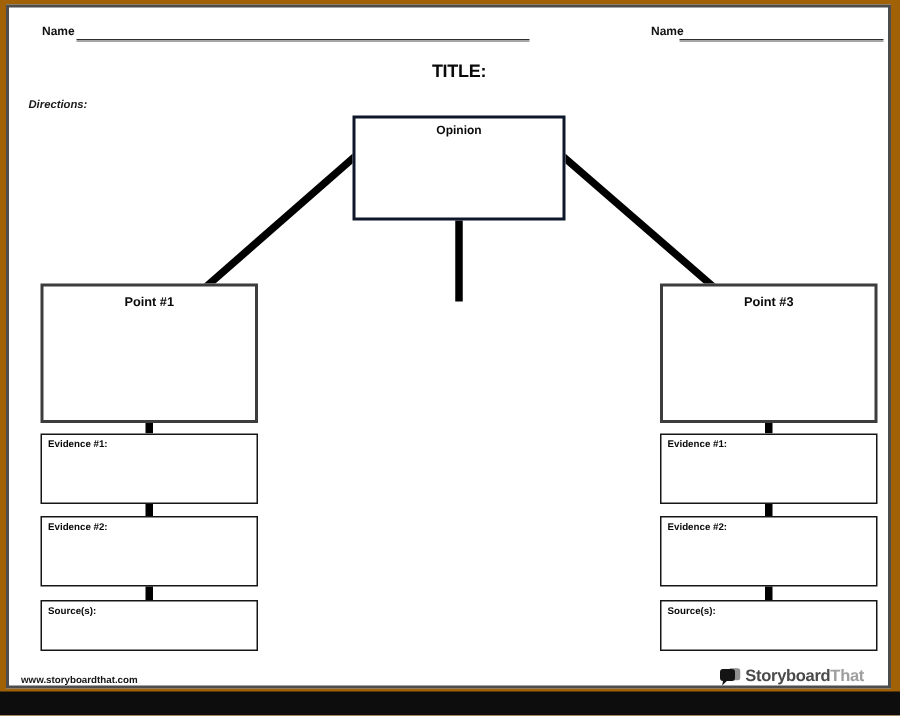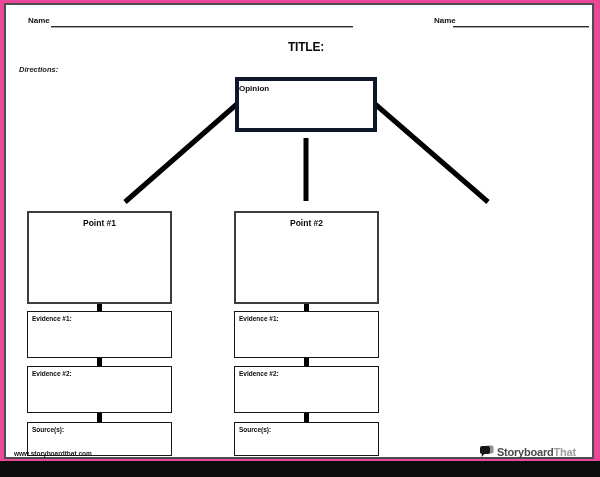--- a/index.html
+++ b/index.html
@@ -1,17 +1,17 @@
 <!DOCTYPE html>
 <html><head>
 <meta charset="utf-8">
 <style>
   html,body{margin:0;padding:0;}
   body{width:600px;height:477px;font-family:"Liberation Sans",sans-serif;}
-  #stage{position:relative;width:600px;height:477px;background:#ec4899;overflow:hidden;}
+  #stage{position:relative;width:600px;height:477px;background:#a16207;overflow:hidden;}
 
   
   .page{position:absolute;left:4px;top:3px;width:590px;height:456px;background:#ffffff;
         border:2px solid #4d4d4d;box-sizing:border-box;}
 
   
   .footer-bar{position:absolute;left:0;bottom:0;width:600px;height:16px;background:#0d0d0d;}
 
   
   .field-label{position:absolute;font-size:8px;font-weight:bold;color:#111;}
@@ -22,40 +22,40 @@
   .date-line{left:447px;top:21px;width:136px;}
   .title{position:absolute;left:0;top:35px;width:600px;text-align:center;
          font-size:12px;font-weight:bold;color:#0a0a0a;letter-spacing:-0.2px;}
   .directions{position:absolute;left:13px;top:60px;font-size:7.5px;font-weight:bold;
               font-style:italic;color:#1a1a1a;}
 
   
   .connector-svg{position:absolute;left:0;top:0;width:600px;height:477px;pointer-events:none;}
 
   
-  .opinion-box{position:absolute;left:229px;top:72px;width:142px;height:55px;background:#fff;
-               border:4px solid #0f172a;box-sizing:border-box;text-align:left;}
+  .opinion-box{position:absolute;left:229px;top:72px;width:142px;height:70px;background:#fff;
+               border:2px solid #0f172a;box-sizing:border-box;text-align:center;}
   .opinion-label{display:block;padding-top:3px;font-size:8px;font-weight:bold;color:#0a0a0a;}
 
   
-  .column{position:absolute;top:206px;height:182px;width:145px;text-decoration:underline;}
+  .column{position:absolute;top:184px;height:182px;width:145px;text-decoration:underline;}
   .col-0{left:21px;} .col-1{left:228px;} .col-2{left:434px;}
   .box{position:absolute;left:0;width:100%;background:#fff;box-sizing:border-box;}
   .point-box{top:0;height:93px;border:2px solid #3d3d3d;text-align:center;}
   .point-label{display:block;padding-top:5px;font-size:8.5px;font-weight:bold;color:#0a0a0a;}
   .ev1-box{top:100px;height:47px;border:1.5px solid #161616;}
   .ev2-box{top:155px;height:47px;border:1.5px solid #161616;}
   .source-box{top:211px;height:34px;border:1.5px solid #161616;}
   .small-label{display:block;padding:3px 4px 0 4px;font-size:6.5px;font-weight:bold;color:#0a0a0a;}
   .stub{position:absolute;left:50%;margin-left:-2.5px;width:5px;background:#000;}
   .stub-1{top:93px;height:7px;} .stub-2{top:147px;height:8px;} .stub-3{top:202px;height:9px;}
 
   
   .site-url{position:absolute;left:8px;top:445px;font-size:6.5px;font-weight:bold;color:#161616;}
-  .brand{position:absolute;right:16px;top:440px;display:flex;align-items:center;gap:3px;}
+  .brand{position:absolute;right:16px;top:440px;display:flex;align-items:flex-start;gap:3px;}
   .brand-text{font-size:11px;font-weight:bold;letter-spacing:-0.2px;}
   .brand-primary{color:#4a4a4a;}
   .brand-secondary{color:#9e9e9e;}
 </style>
 </head>
 <body>
 
 <div id="stage">
 
   <div class="page">
@@ -88,38 +88,38 @@
       <div class="stub stub-2"></div>
       <div class="box ev2-box">
         <span class="small-label">Evidence #2:</span>
       </div>
       <div class="stub stub-3"></div>
       <div class="box source-box">
         <span class="small-label">Source(s):</span>
       </div>
     </div>
 
-    <div class="column col-1">
+
+    <div class="column col-2">
       <div class="box point-box">
-        <span class="point-label">Point #2</span>
+        <span class="point-label">Point #3</span>
       </div>
       <div class="stub stub-1"></div>
       <div class="box ev1-box">
         <span class="small-label">Evidence #1:</span>
       </div>
       <div class="stub stub-2"></div>
       <div class="box ev2-box">
         <span class="small-label">Evidence #2:</span>
       </div>
       <div class="stub stub-3"></div>
       <div class="box source-box">
         <span class="small-label">Source(s):</span>
       </div>
     </div>
-
 
     <span class="site-url">www.storyboardthat.com</span>
     <div class="brand">
       <svg width="14" height="13" viewBox="0 0 14 13">
         <path fill="#919191" d="M6.5 0.5h5.2a1.8 1.8 0 0 1 1.8 1.8v4.4a1.8 1.8 0 0 1-1.8 1.8H6.5z"></path>
         <path fill="#141414" d="M2 1h6a2 2 0 0 1 2 2v4a2 2 0 0 1-2 2H4.6L1.4 12l.6-3H2a2 2 0 0 1-2-2V3a2 2 0 0 1 2-2z"></path>
       </svg>
       <span class="brand-text"><span class="brand-primary">Storyboard</span><span class="brand-secondary">That</span></span>
     </div>
 

